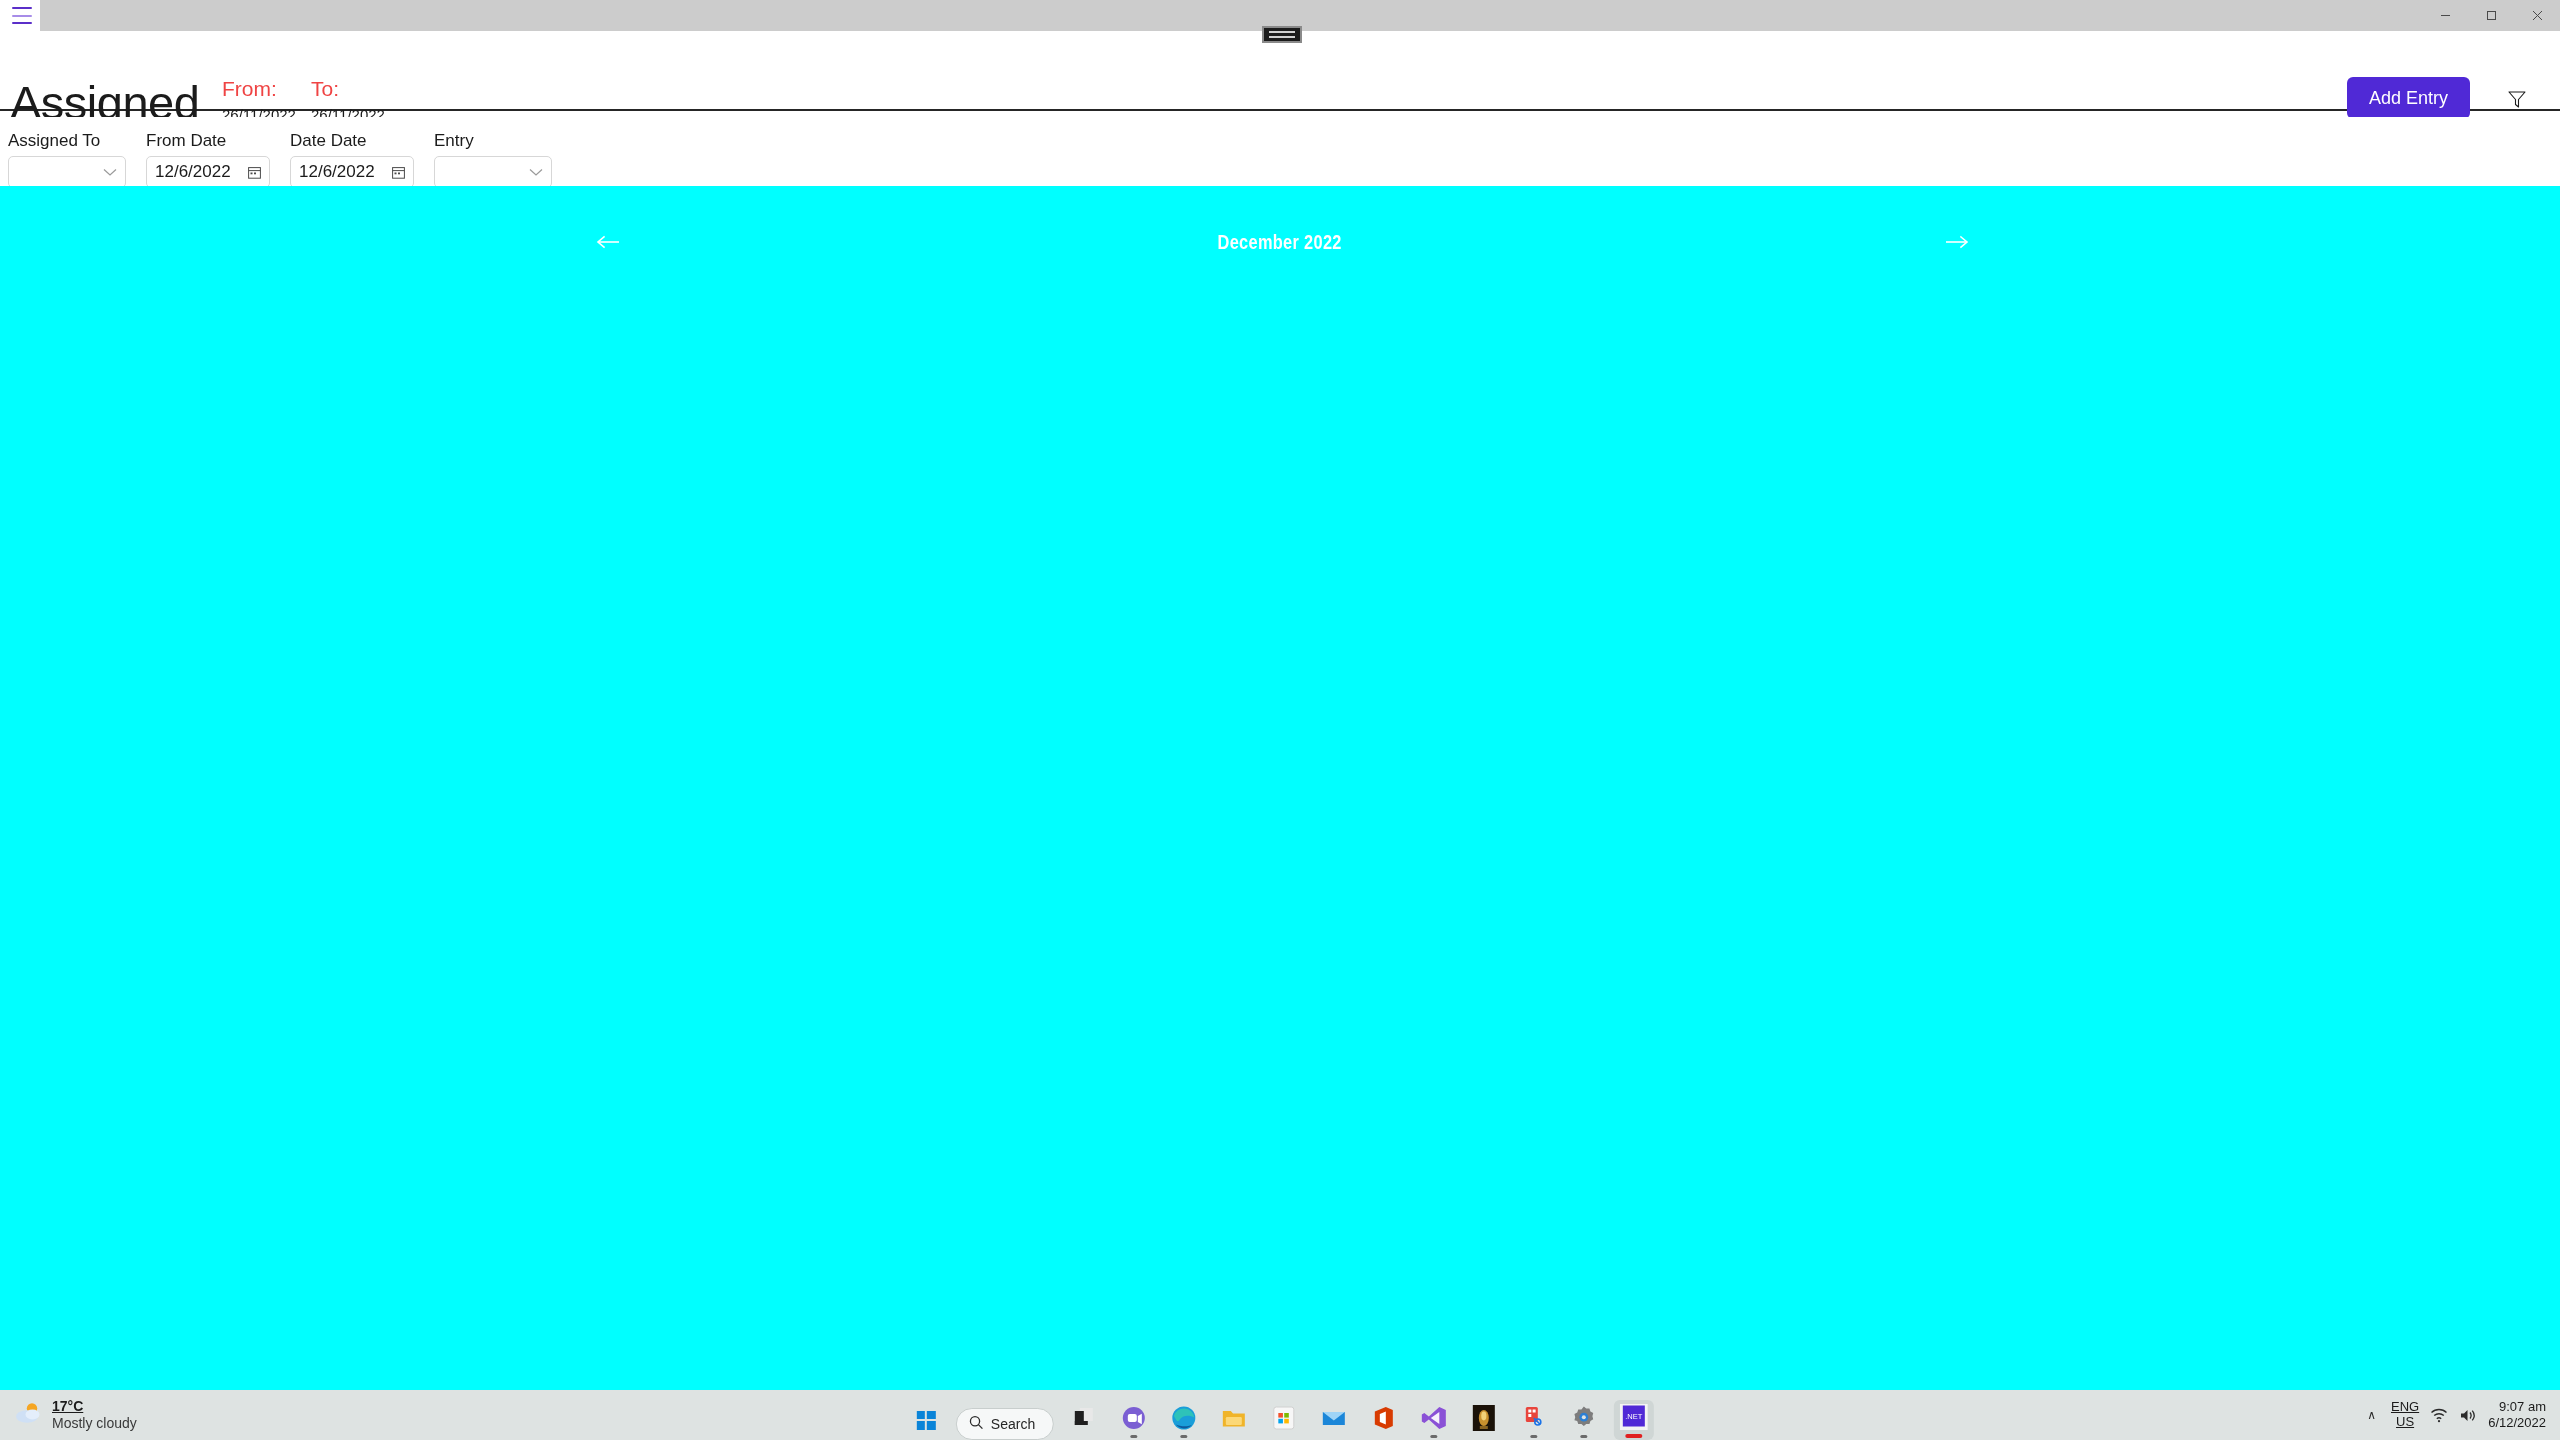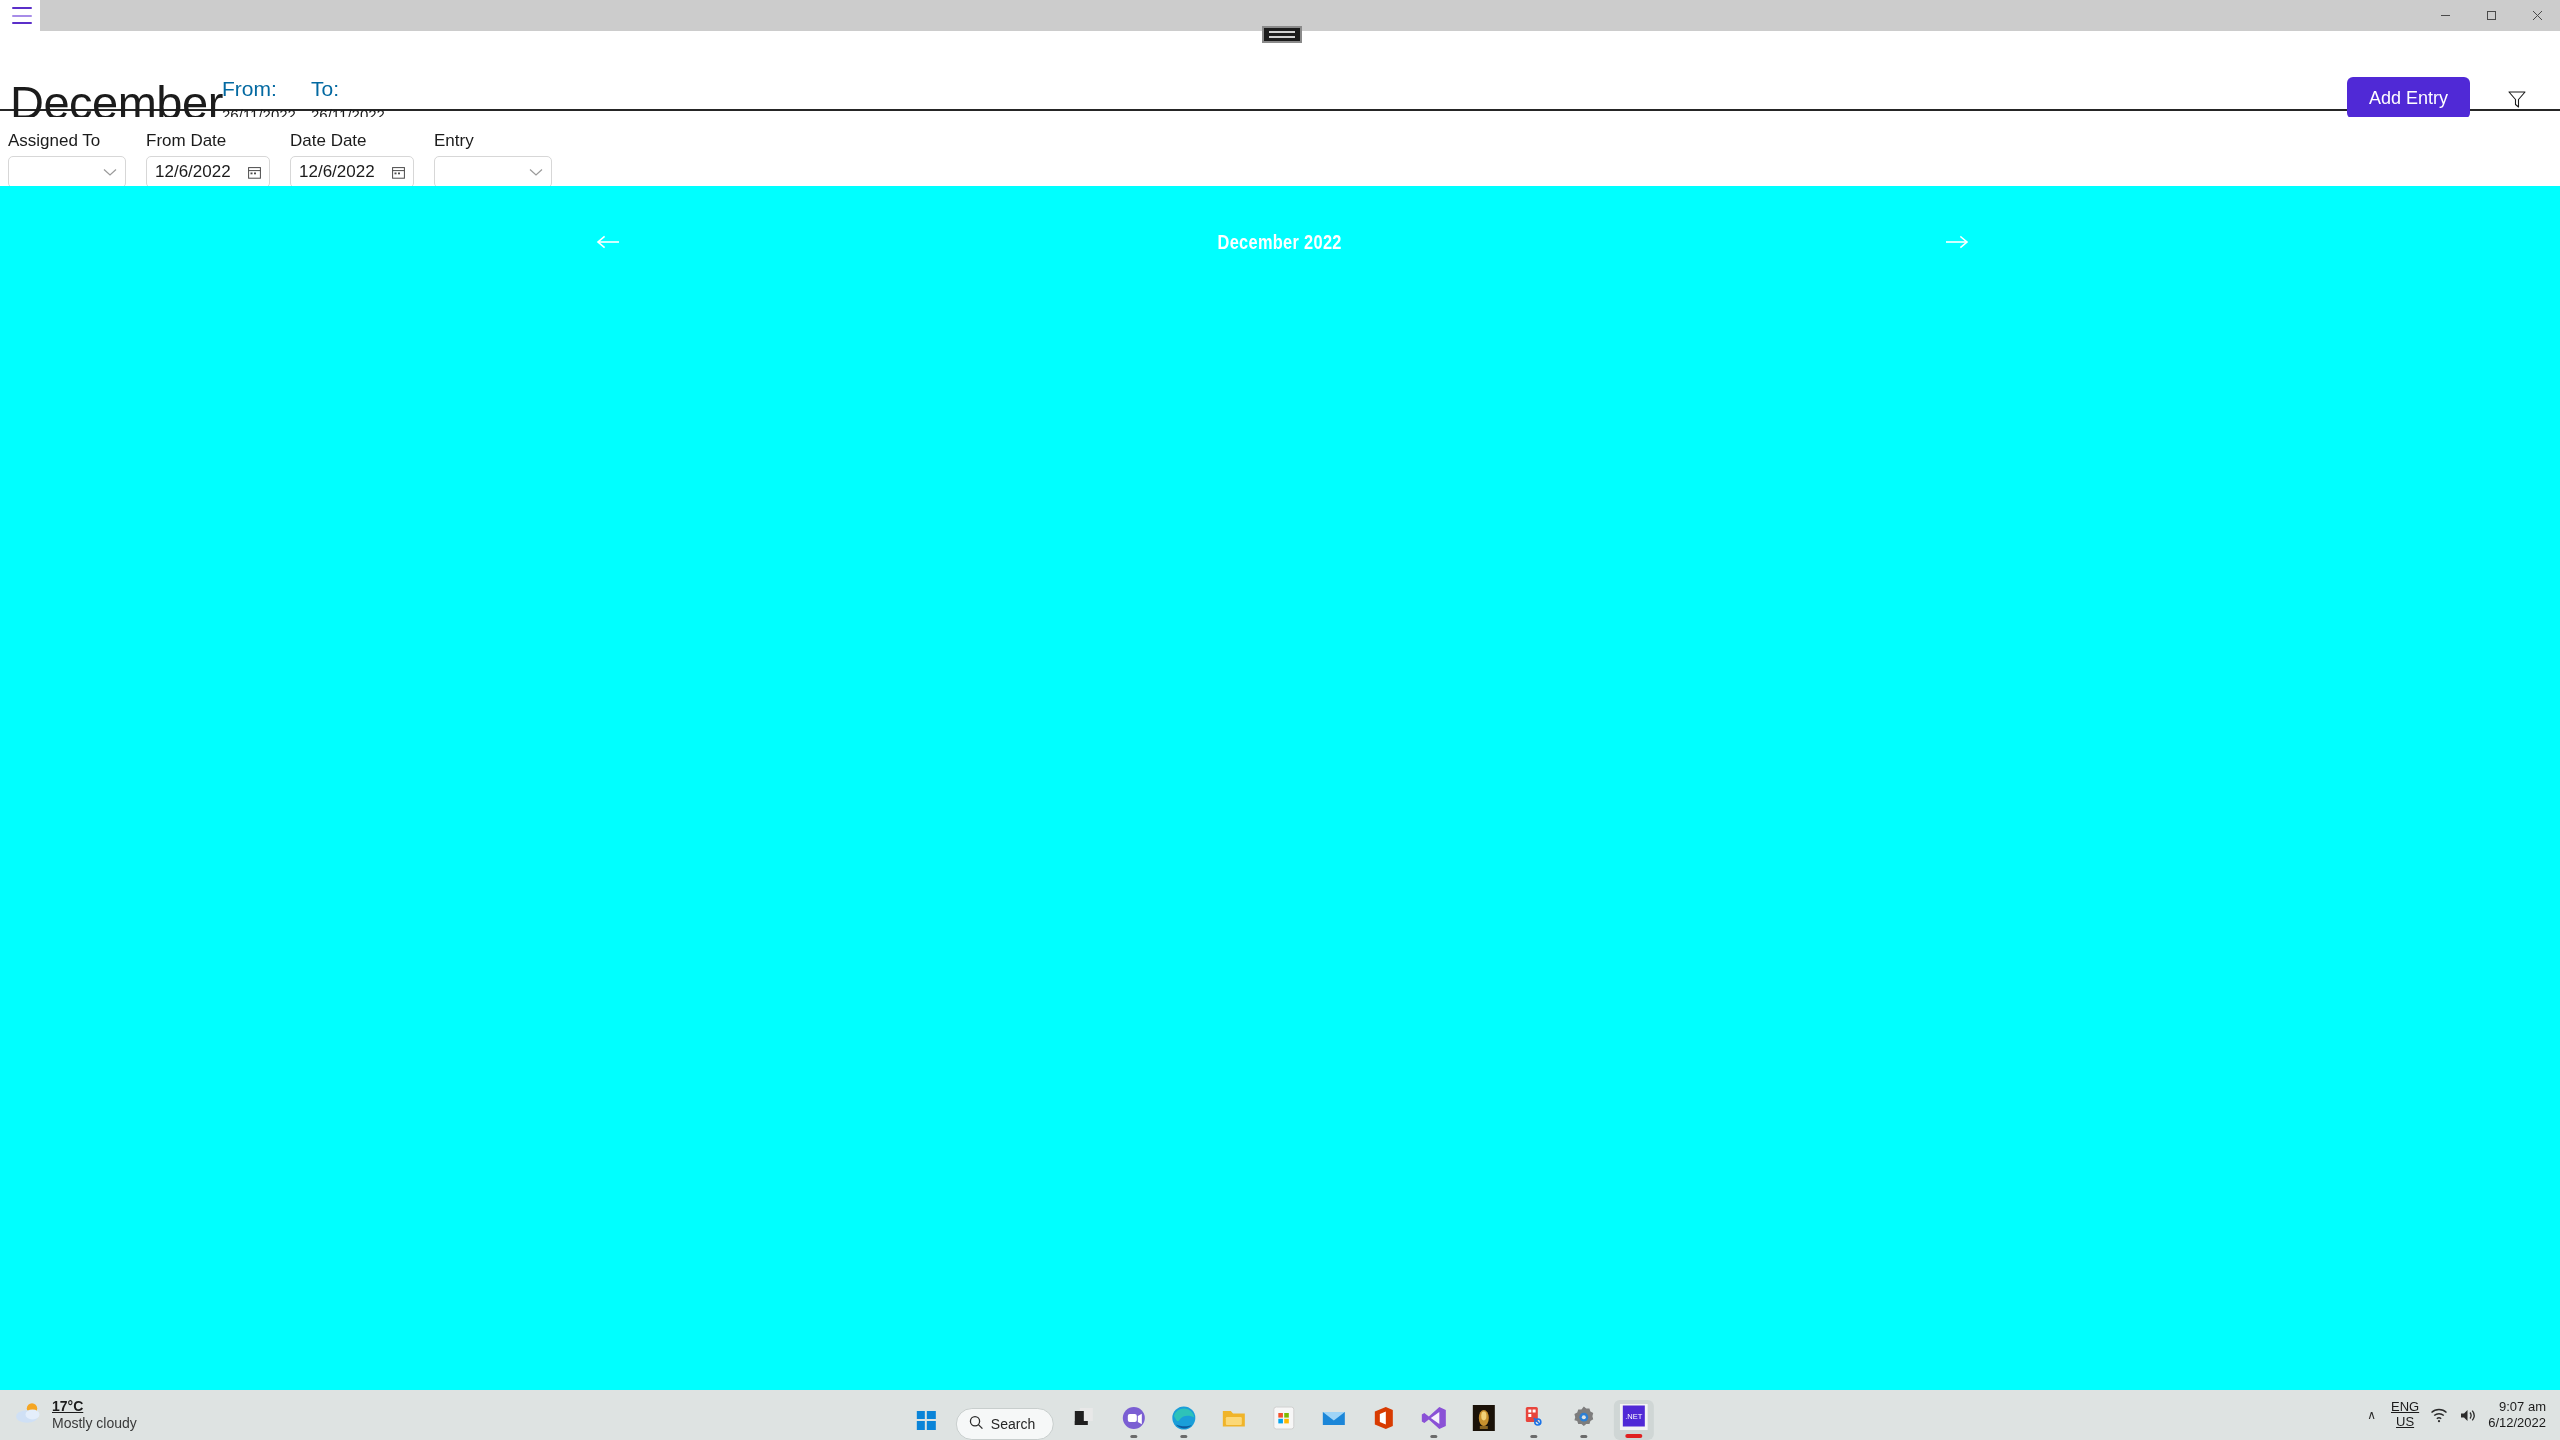--- a/index.html
+++ b/index.html
@@ -52,21 +52,21 @@
     position: absolute; left: 0; top: 31px; width: 2560px; height: 80px;
     background: #ffffff;
     border-bottom: 2px solid #262626;
   }
   .app-title {
     position: absolute; left: 10px; top: 44px;
     font-size: 47px; font-weight: 300; color: #1b1b1b; letter-spacing: -0.5px;
     font-family: "Liberation Sans", sans-serif;
   }
   .range-group { position: absolute; top: 0; }
-  .range-label { font-size: 21px; color: #0369a1; font-weight: 400; }
+  .range-label { font-size: 21px; color: #ef4444; font-weight: 400; }
   .range-value { font-size: 15px; color: #1b1b1b; margin-top: 5px; }
   .rg-from { left: 222px; top: 46px; }
   .rg-to   { left: 311px; top: 46px; }
 
   .add-entry-btn {
     position: absolute; right: 90px; top: 46px;
     height: 42px; min-width: 118px; padding: 0 22px;
     background: #5029d6; color: #ffffff;
     border: none; border-radius: 6px;
     font-size: 18px; font-family: "Liberation Sans", sans-serif;
@@ -198,21 +198,21 @@
         </svg>
     </div>
   </div>
 </div>
 <div class="snap-indicator">
   <i></i>
     <i></i>
 </div>
 
 <div class="app-header">
-  <div class="app-title">December</div>
+  <div class="app-title">Assigned</div>
 
   <div class="range-group rg-from">
     <div class="range-label">From:</div>
     <div class="range-value">26/11/2022</div>
   </div>
 
   <div class="range-group rg-to">
     <div class="range-label">To:</div>
     <div class="range-value">26/11/2022</div>
   </div>

